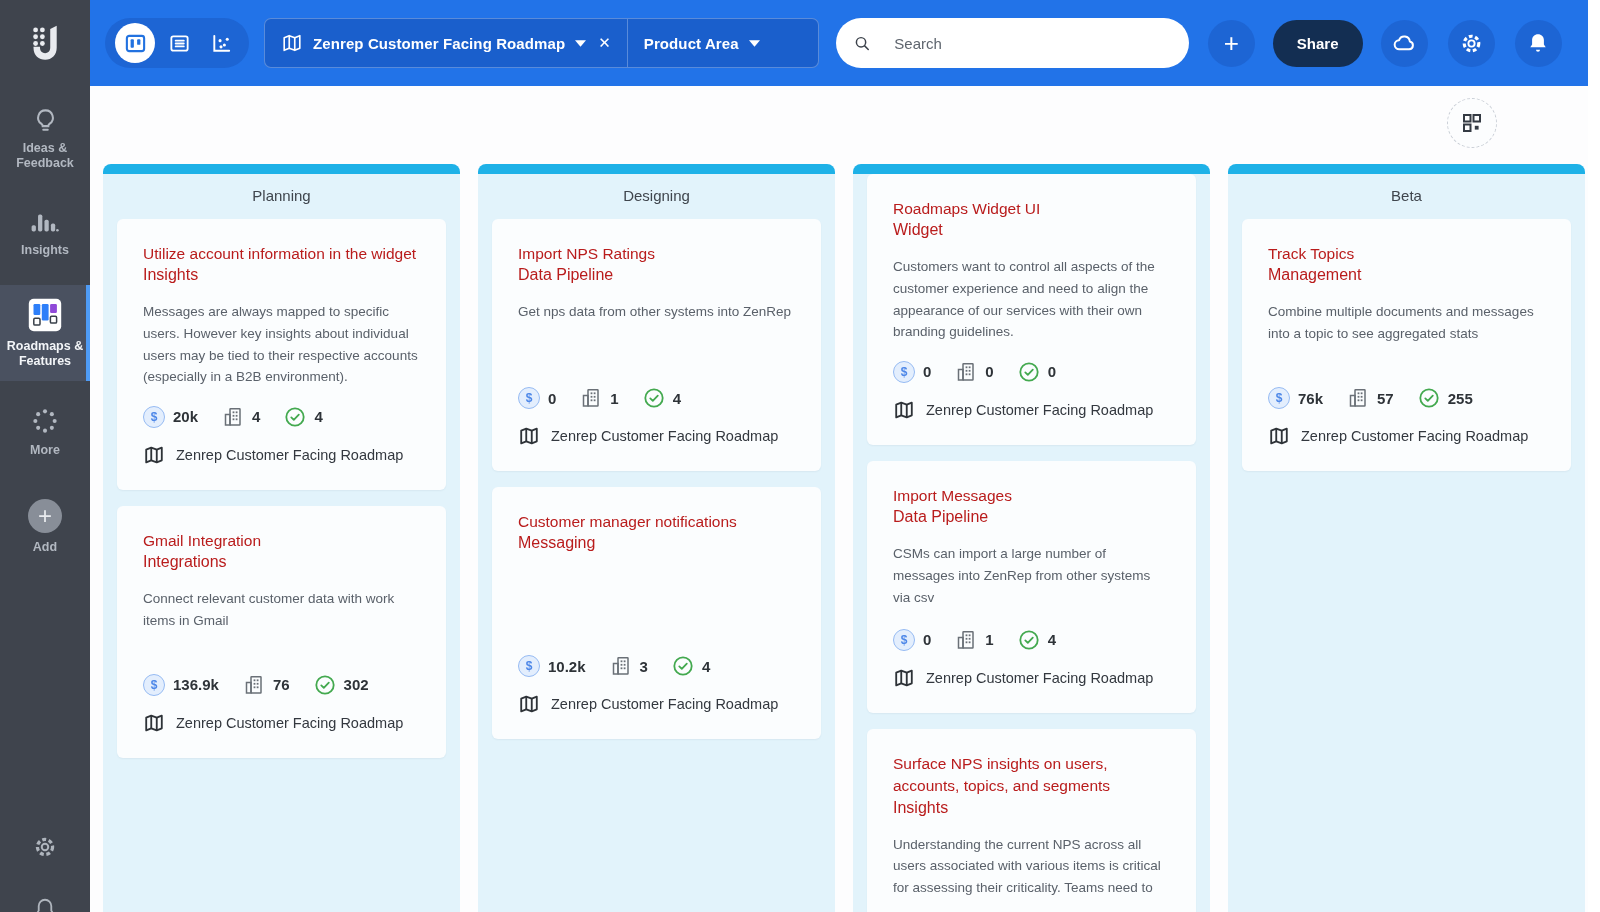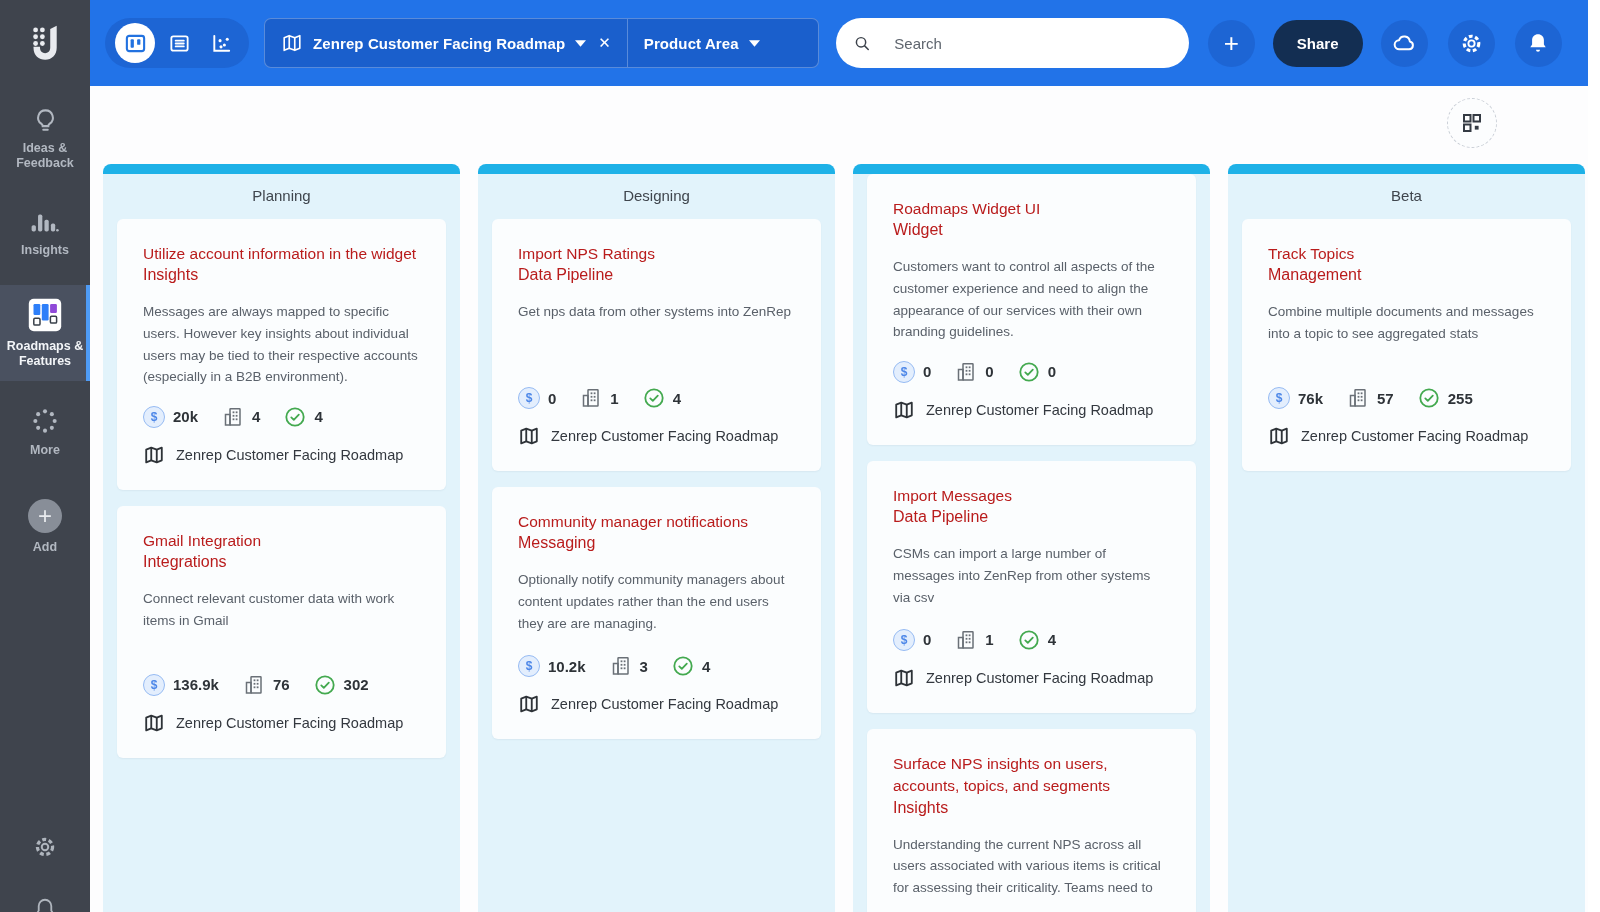--- a/index.html
+++ b/index.html
@@ -377,23 +377,22 @@
     </div>
     <div class="card-roadmap">
       <svg width="22" height="22" viewBox="0 0 24 24" fill="none" stroke="#2E3338" stroke-width="2" stroke-linejoin="round">
         <path d="M3.5 6.2l5.5-2.2 6 2.2 5.5-2.2v13.8l-5.5 2.2-6-2.2-5.5 2.2z"></path>
         <path d="M9 4v14M15 6.2v13.8"></path>
       </svg>
       <span>Zenrep Customer Facing Roadmap</span>
     </div>
   </div>
               <div class="card">
-    <div class="card-title">Community manager notifications</div>
+    <div class="card-title">Customer manager notifications</div>
     <div class="card-cat">Messaging</div>
-    <div class="card-desc">Optionally notify community managers about content updates rather than the end users they are are managing.</div>
     <div class="card-stats">
       <div class="stat">
         <span class="dollar-badge">$</span>
         <span class="stat-val">10.2k</span>
       </div>
       <div class="stat">
         <svg width="22" height="22" viewBox="0 0 22 22" fill="none" stroke="#6A7077" stroke-width="1.5">
           <rect x="8" y="2.8" width="10" height="16.2" rx="0.5"></rect>
           <rect x="3.5" y="8.5" width="4.5" height="10.5"></rect>
           <g fill="#6A7077" stroke="none">

